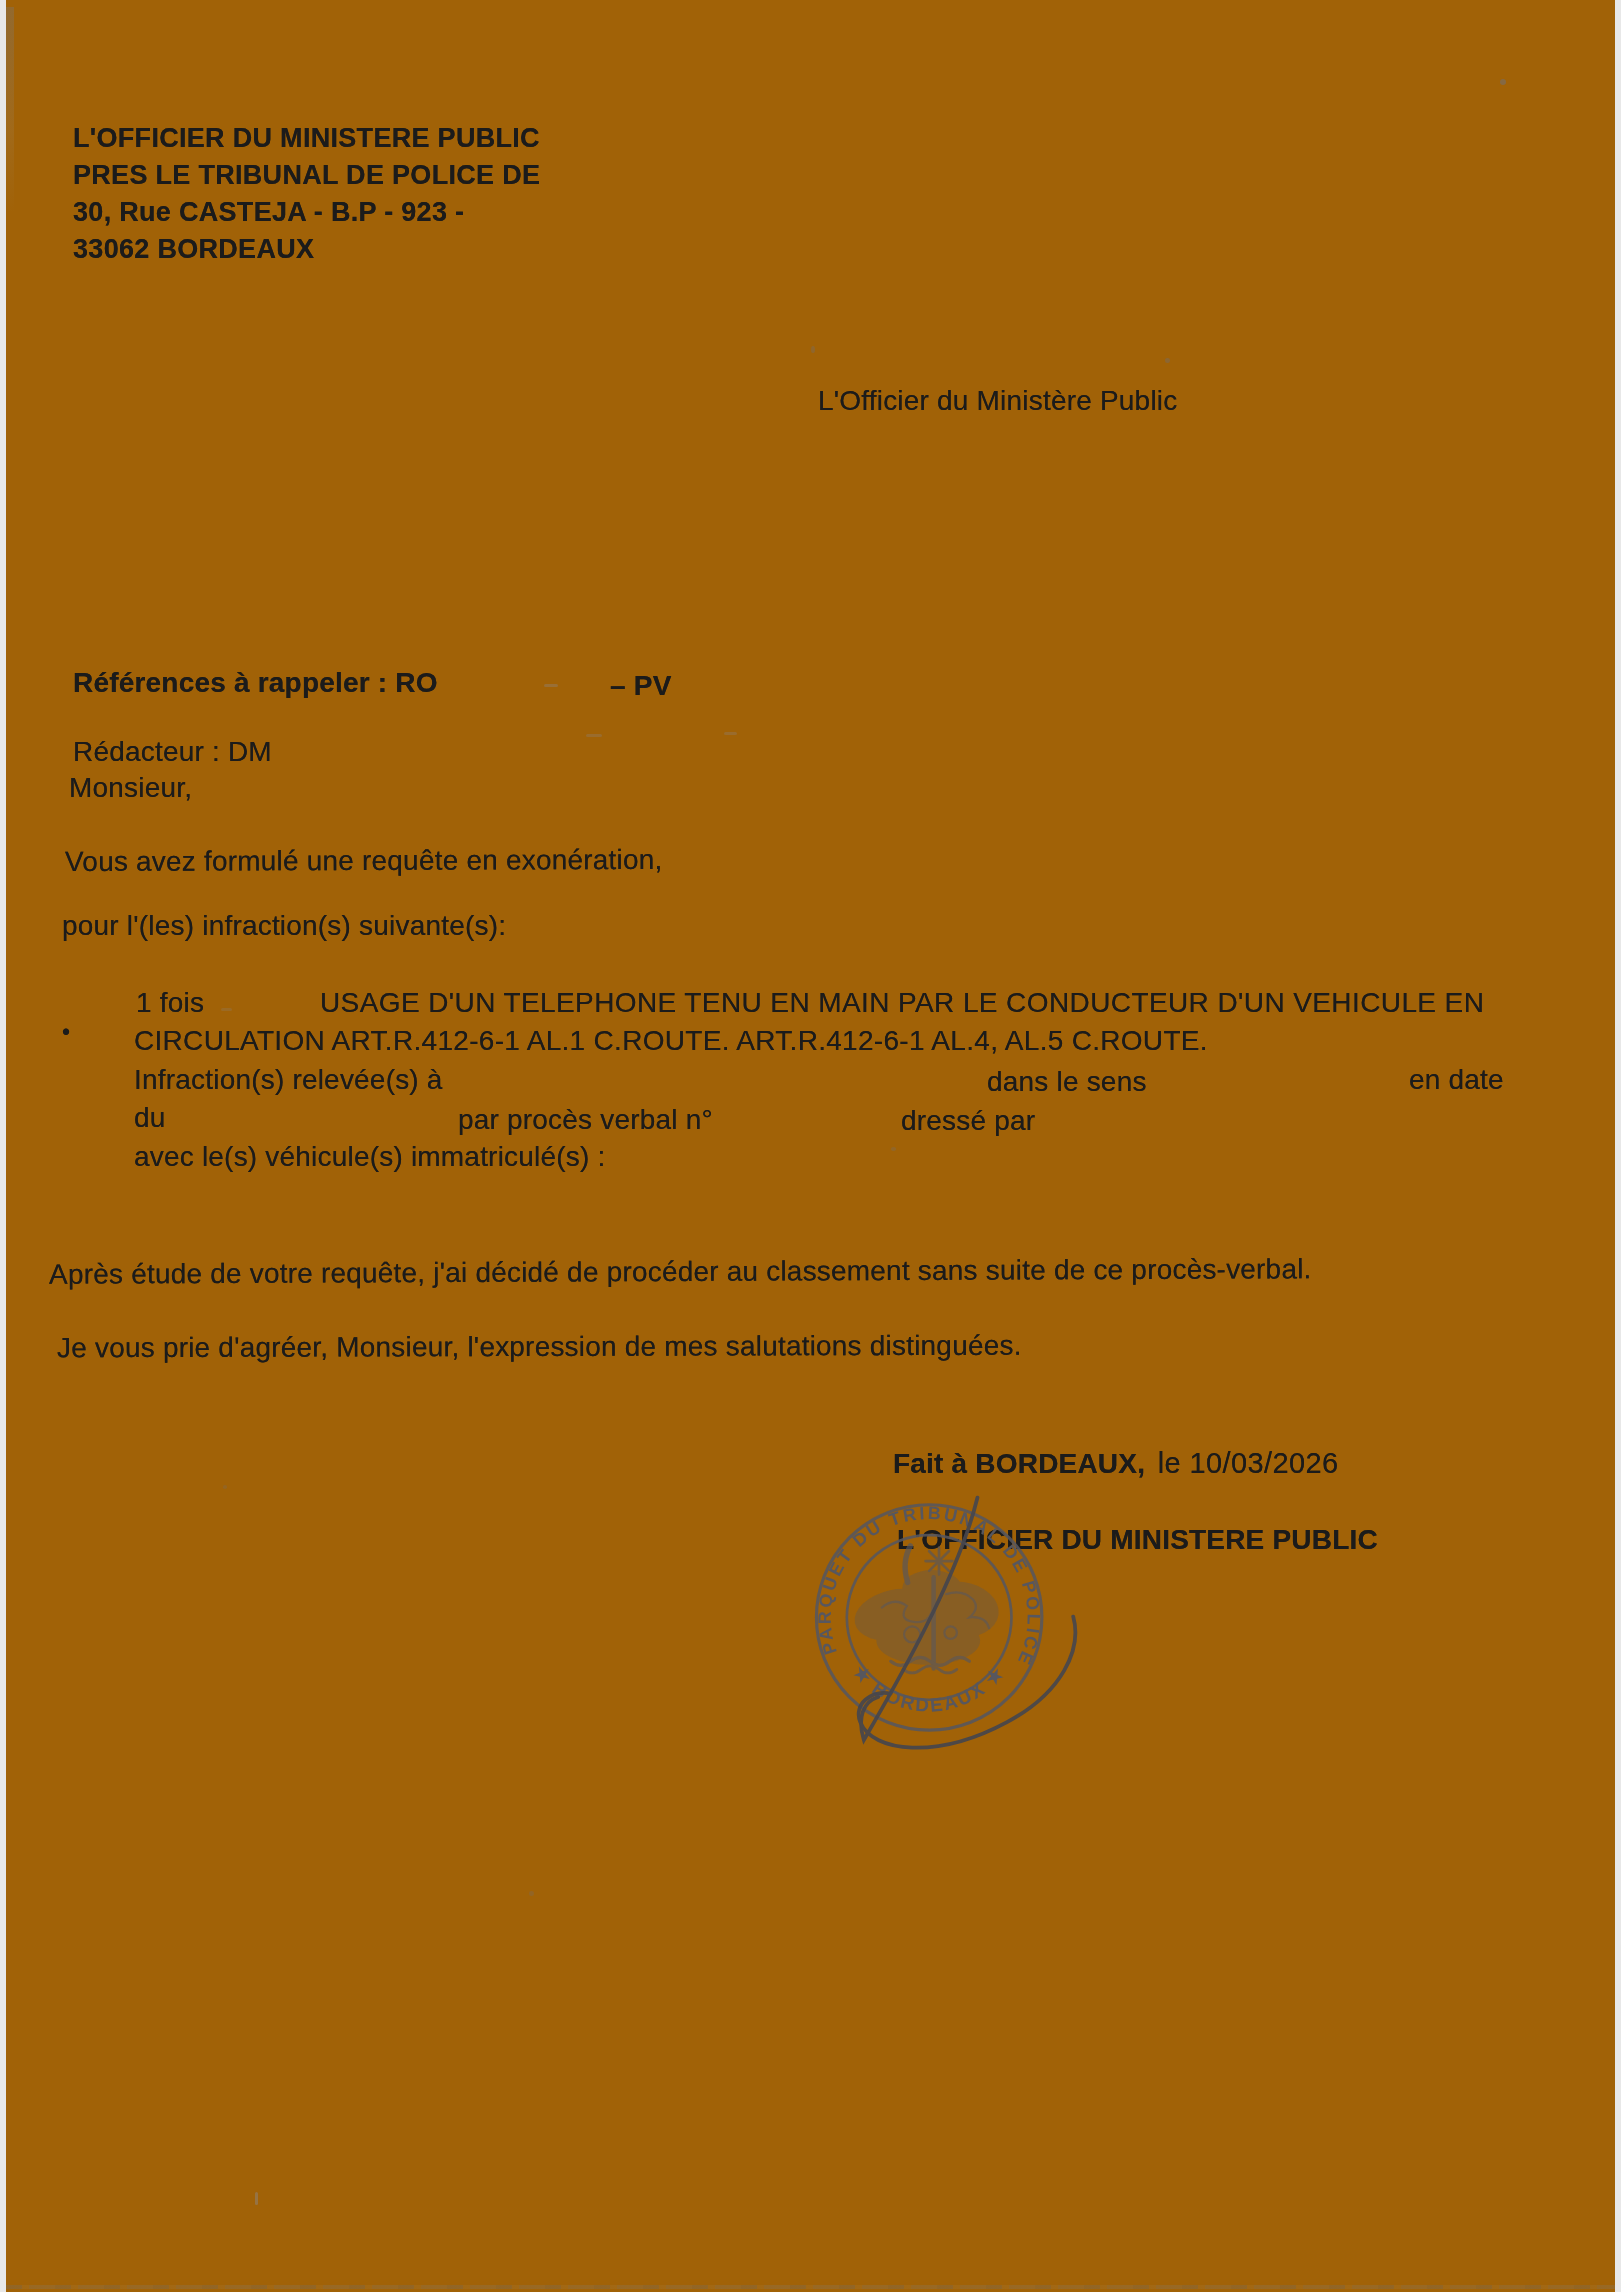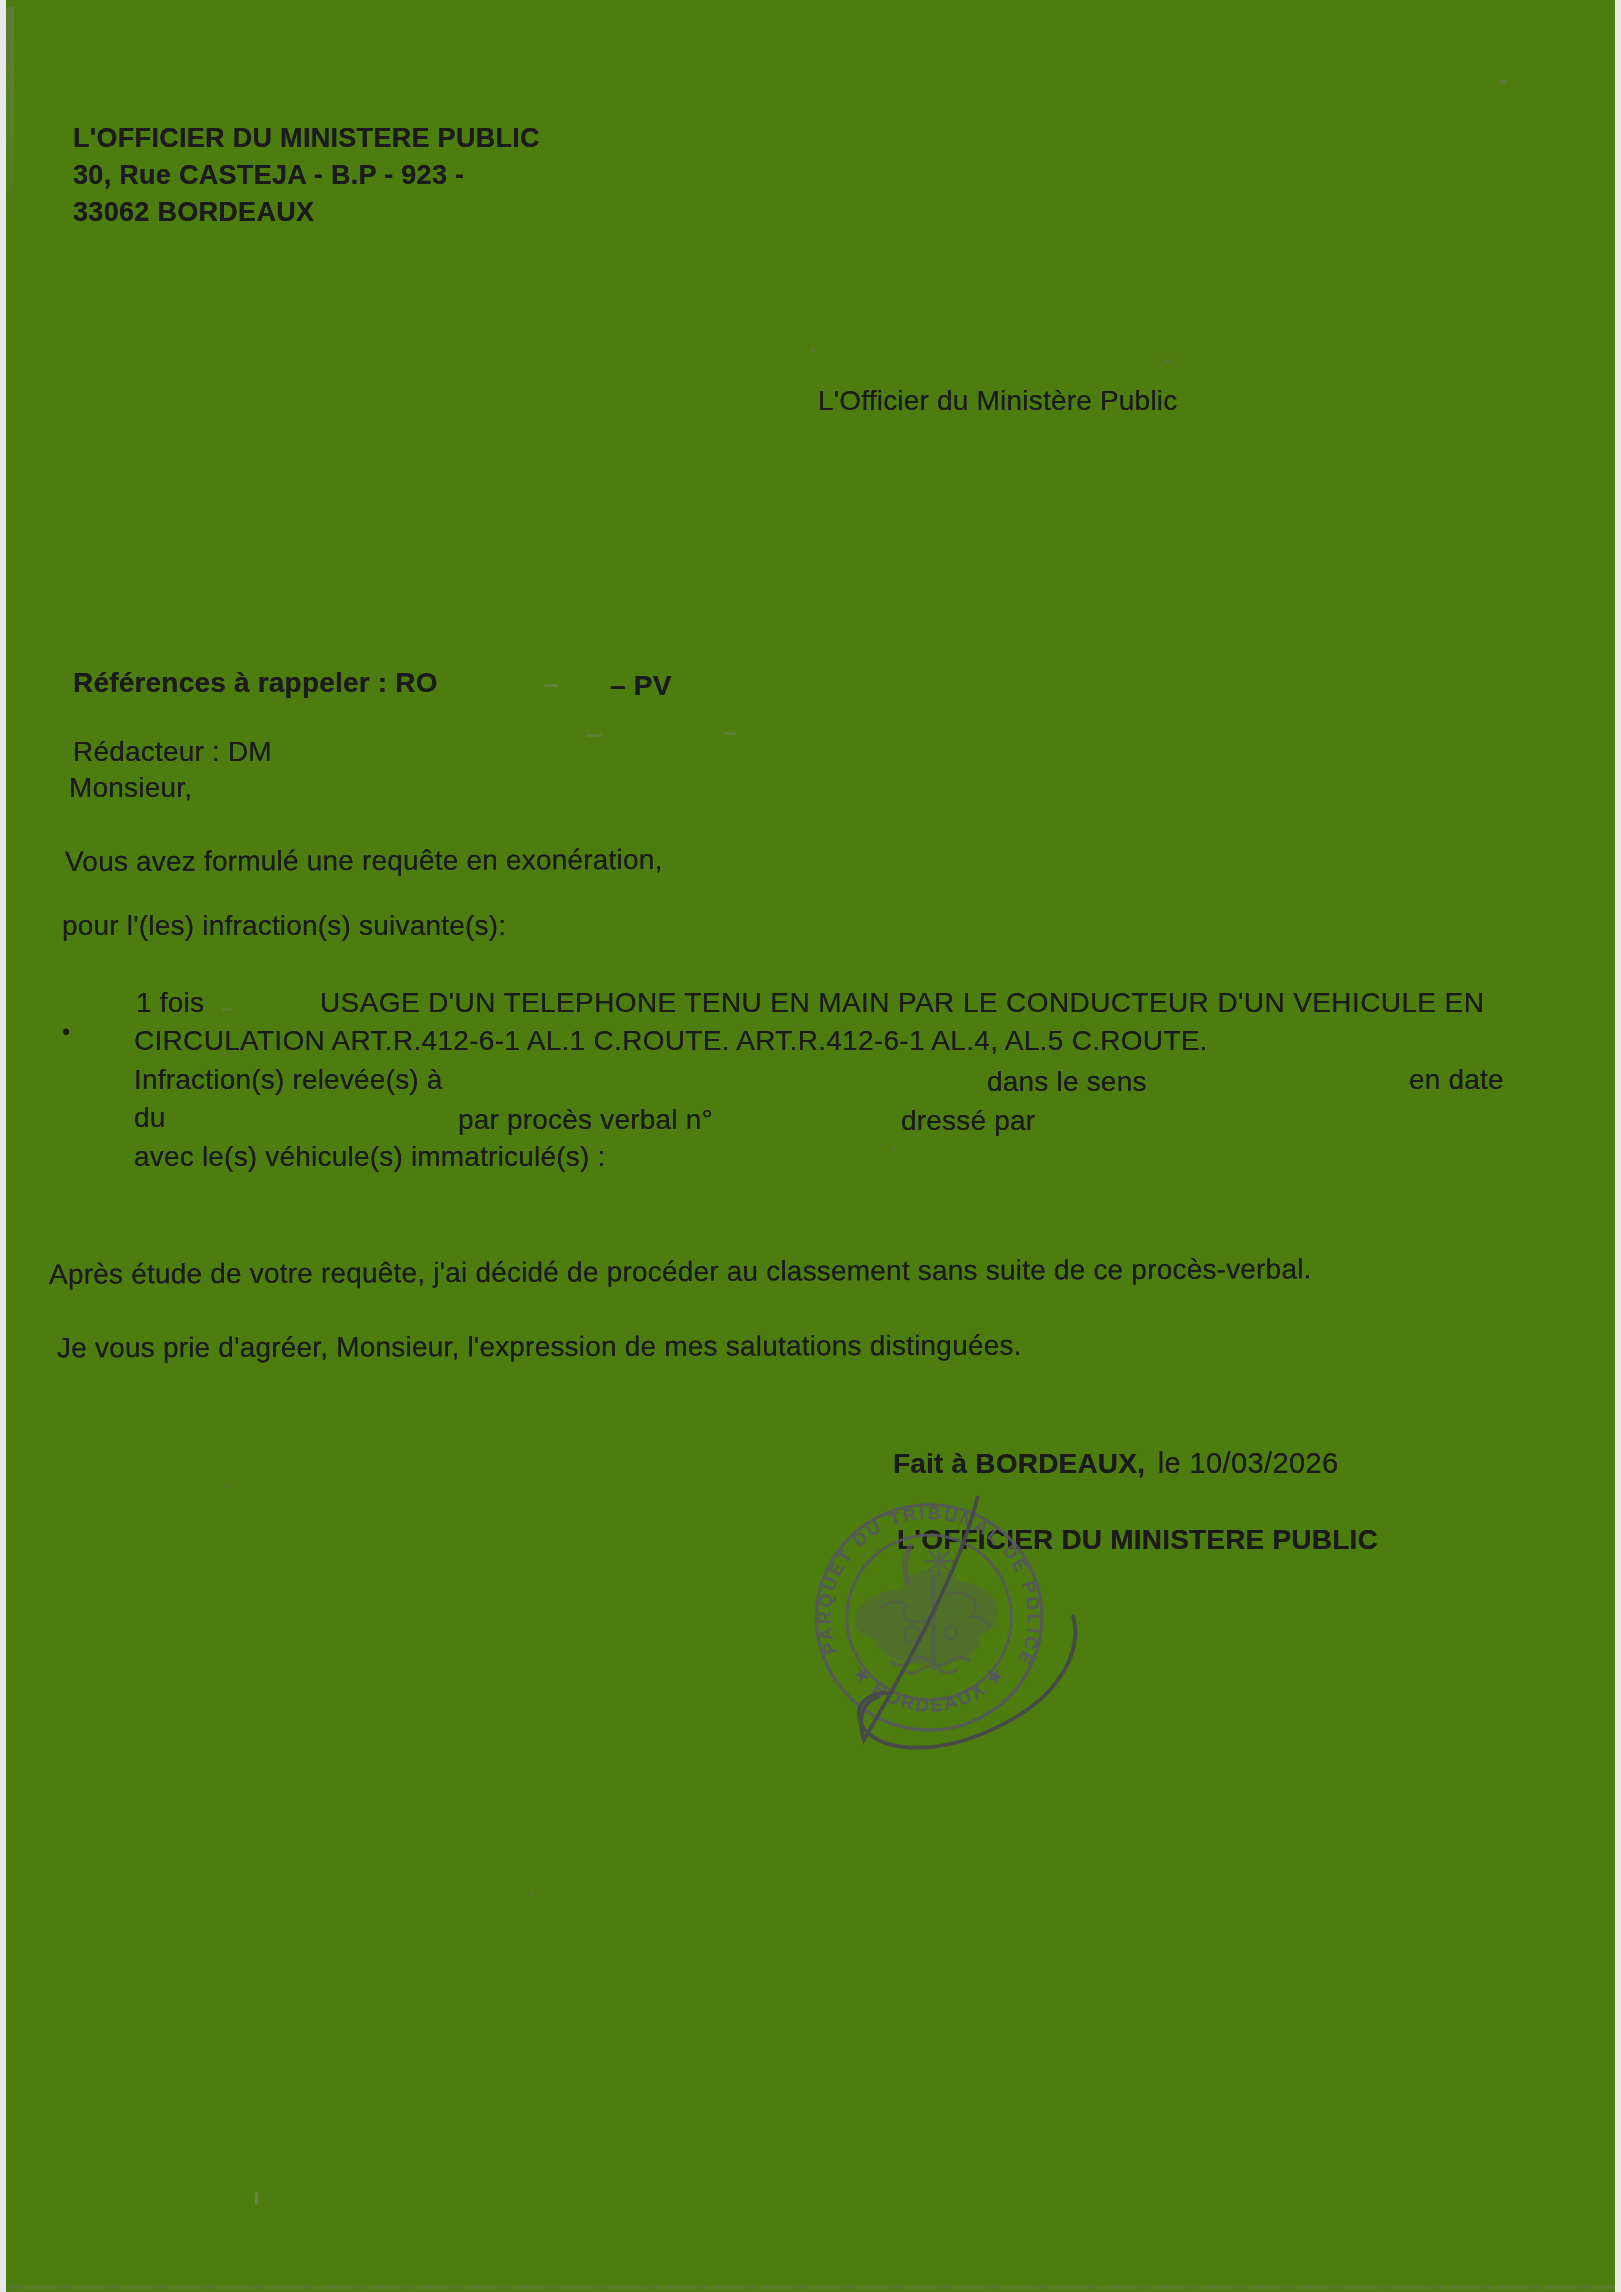--- a/index.html
+++ b/index.html
@@ -1,18 +1,18 @@
 <!DOCTYPE html>
 <html style="font-size:14.3px"><head>
 <meta charset="utf-8">
 <style>
   html,body{margin:0;padding:0;background:#e8e8e8;}
   .page{
     position:relative;width:1609px;height:2293px;margin:0 auto;
-    background:#4d7c0f;overflow:hidden;
+    background:#a16207;overflow:hidden;
     font-family:"Liberation Sans",sans-serif;color:#1b1b1b;
   }
   .txt{
     position:absolute;white-space:nowrap;font-size:28px;letter-spacing:0.2px;
     text-shadow:0 0 0.6px rgba(25,25,25,.8);
   }
   
   .sender{left:67px;top:120px;font-size:27px;font-weight:700;line-height:37px;letter-spacing:0.3px;}
   .sender div{white-space:nowrap;}
   
@@ -61,20 +61,21 @@
       rgba(110,110,110,.55) 0 16px,rgba(170,170,170,.15) 16px 23px,rgba(125,125,125,.45) 23px 49px);
   }
 </style>
 </head>
 <body>
 
 <div class="page">
 
   <div class="txt sender">
     <div>L'OFFICIER DU MINISTERE PUBLIC</div>
+    <div>PRES LE TRIBUNAL DE POLICE DE</div>
     <div>30, Rue CASTEJA - B.P - 923 -</div>
     <div>33062 BORDEAUX</div>
   </div>
 
   <div class="txt addressee">L'Officier du Ministère Public</div>
 
   <div class="txt refs1">Références à rappeler : RO</div>
   <div class="txt refspv">– PV</div>
   <div class="txt refs2">Rédacteur : DM</div>
 

